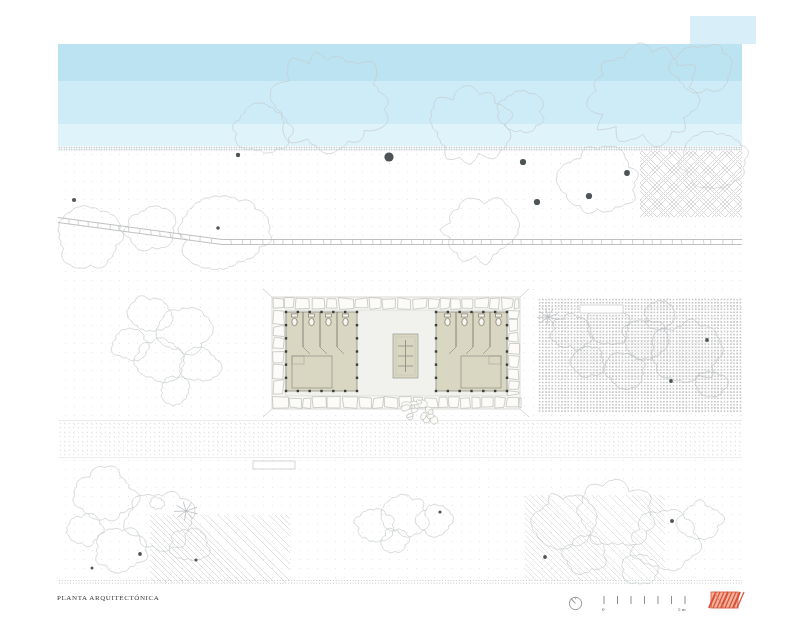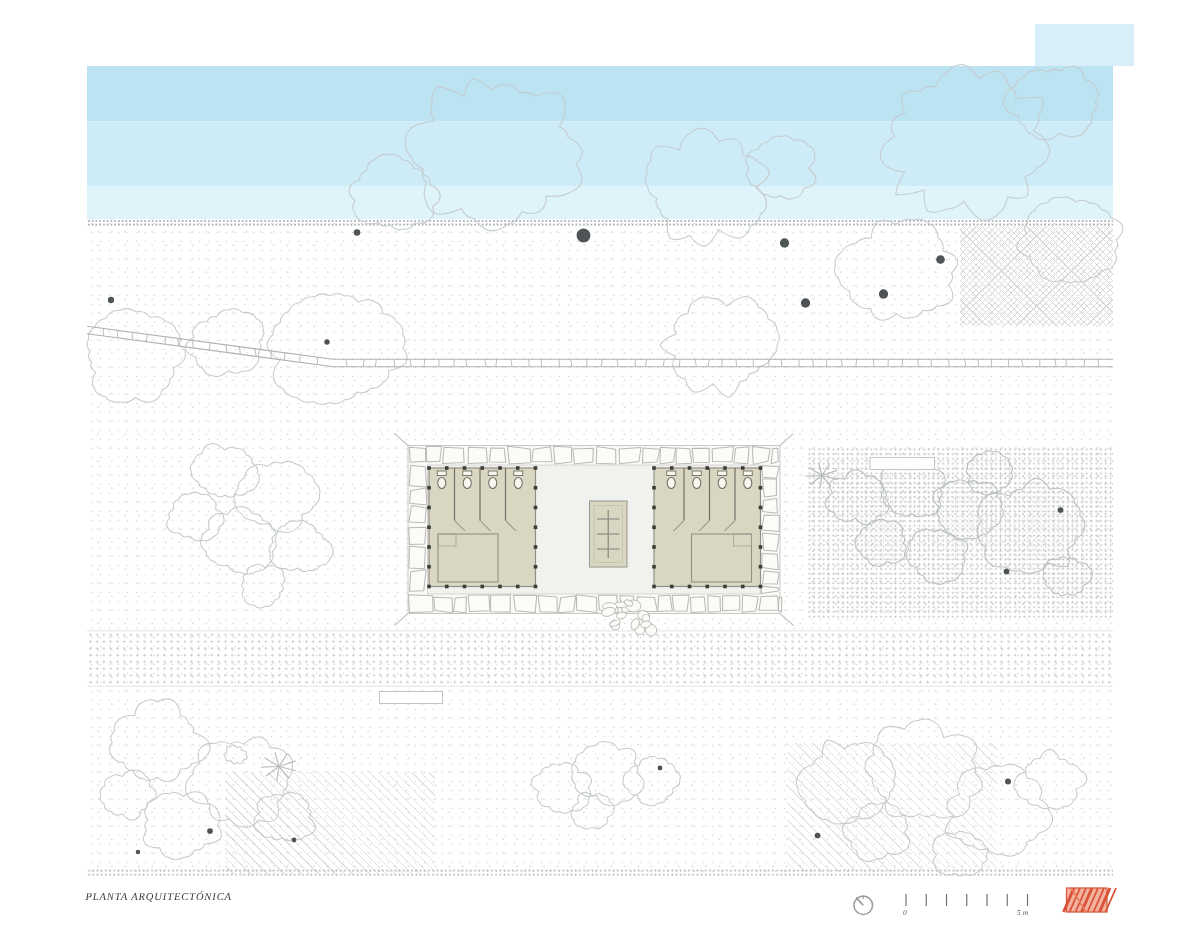--- a/index.html
+++ b/index.html
@@ -1,18 +1,18 @@
 <!DOCTYPE html>
 <html><head>
 <meta charset="utf-8">
 <style>
   html,body{margin:0;padding:0;background:#ffffff;}
   .sheet{position:relative;width:800px;height:630px;background:#ffffff;overflow:hidden;
          font-family:"Liberation Serif",serif;}
-  .abs{position:absolute;font-style:italic;}
+  .abs{position:absolute;}
   
   .water-deep{left:58px;top:44px;width:684px;height:37px;background:#bce3f2;}
   .water-mid{left:58px;top:81px;width:684px;height:43px;background:#cdecf8;}
   .water-shallow{left:58px;top:124px;width:684px;height:22px;background:#def3fa;}
   .water-patch{left:690px;top:16px;width:66px;height:28px;background:#d8effa;}
   
   .land-fine{left:58px;top:146px;width:684px;height:439px;
     background-image:radial-gradient(circle,#d9d9d9 0.5px,transparent 0.7px),
                      radial-gradient(circle,#e6e6e6 0.5px,transparent 0.7px);
     background-size:6px 6px,9px 9px;background-position:0 0,3px 4px;}

